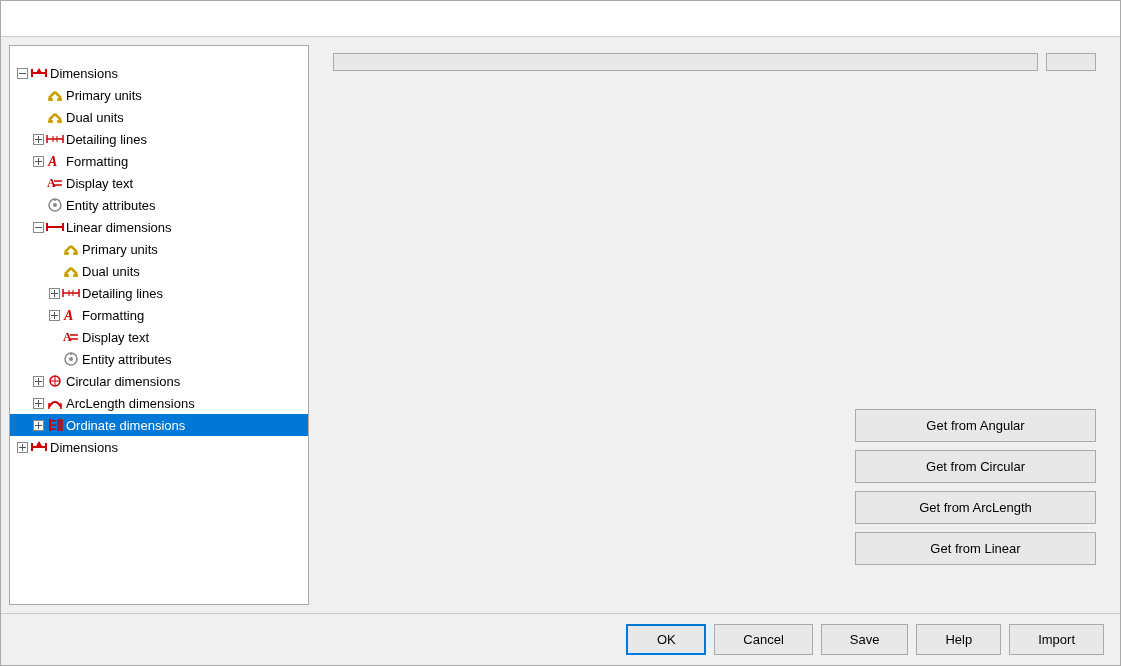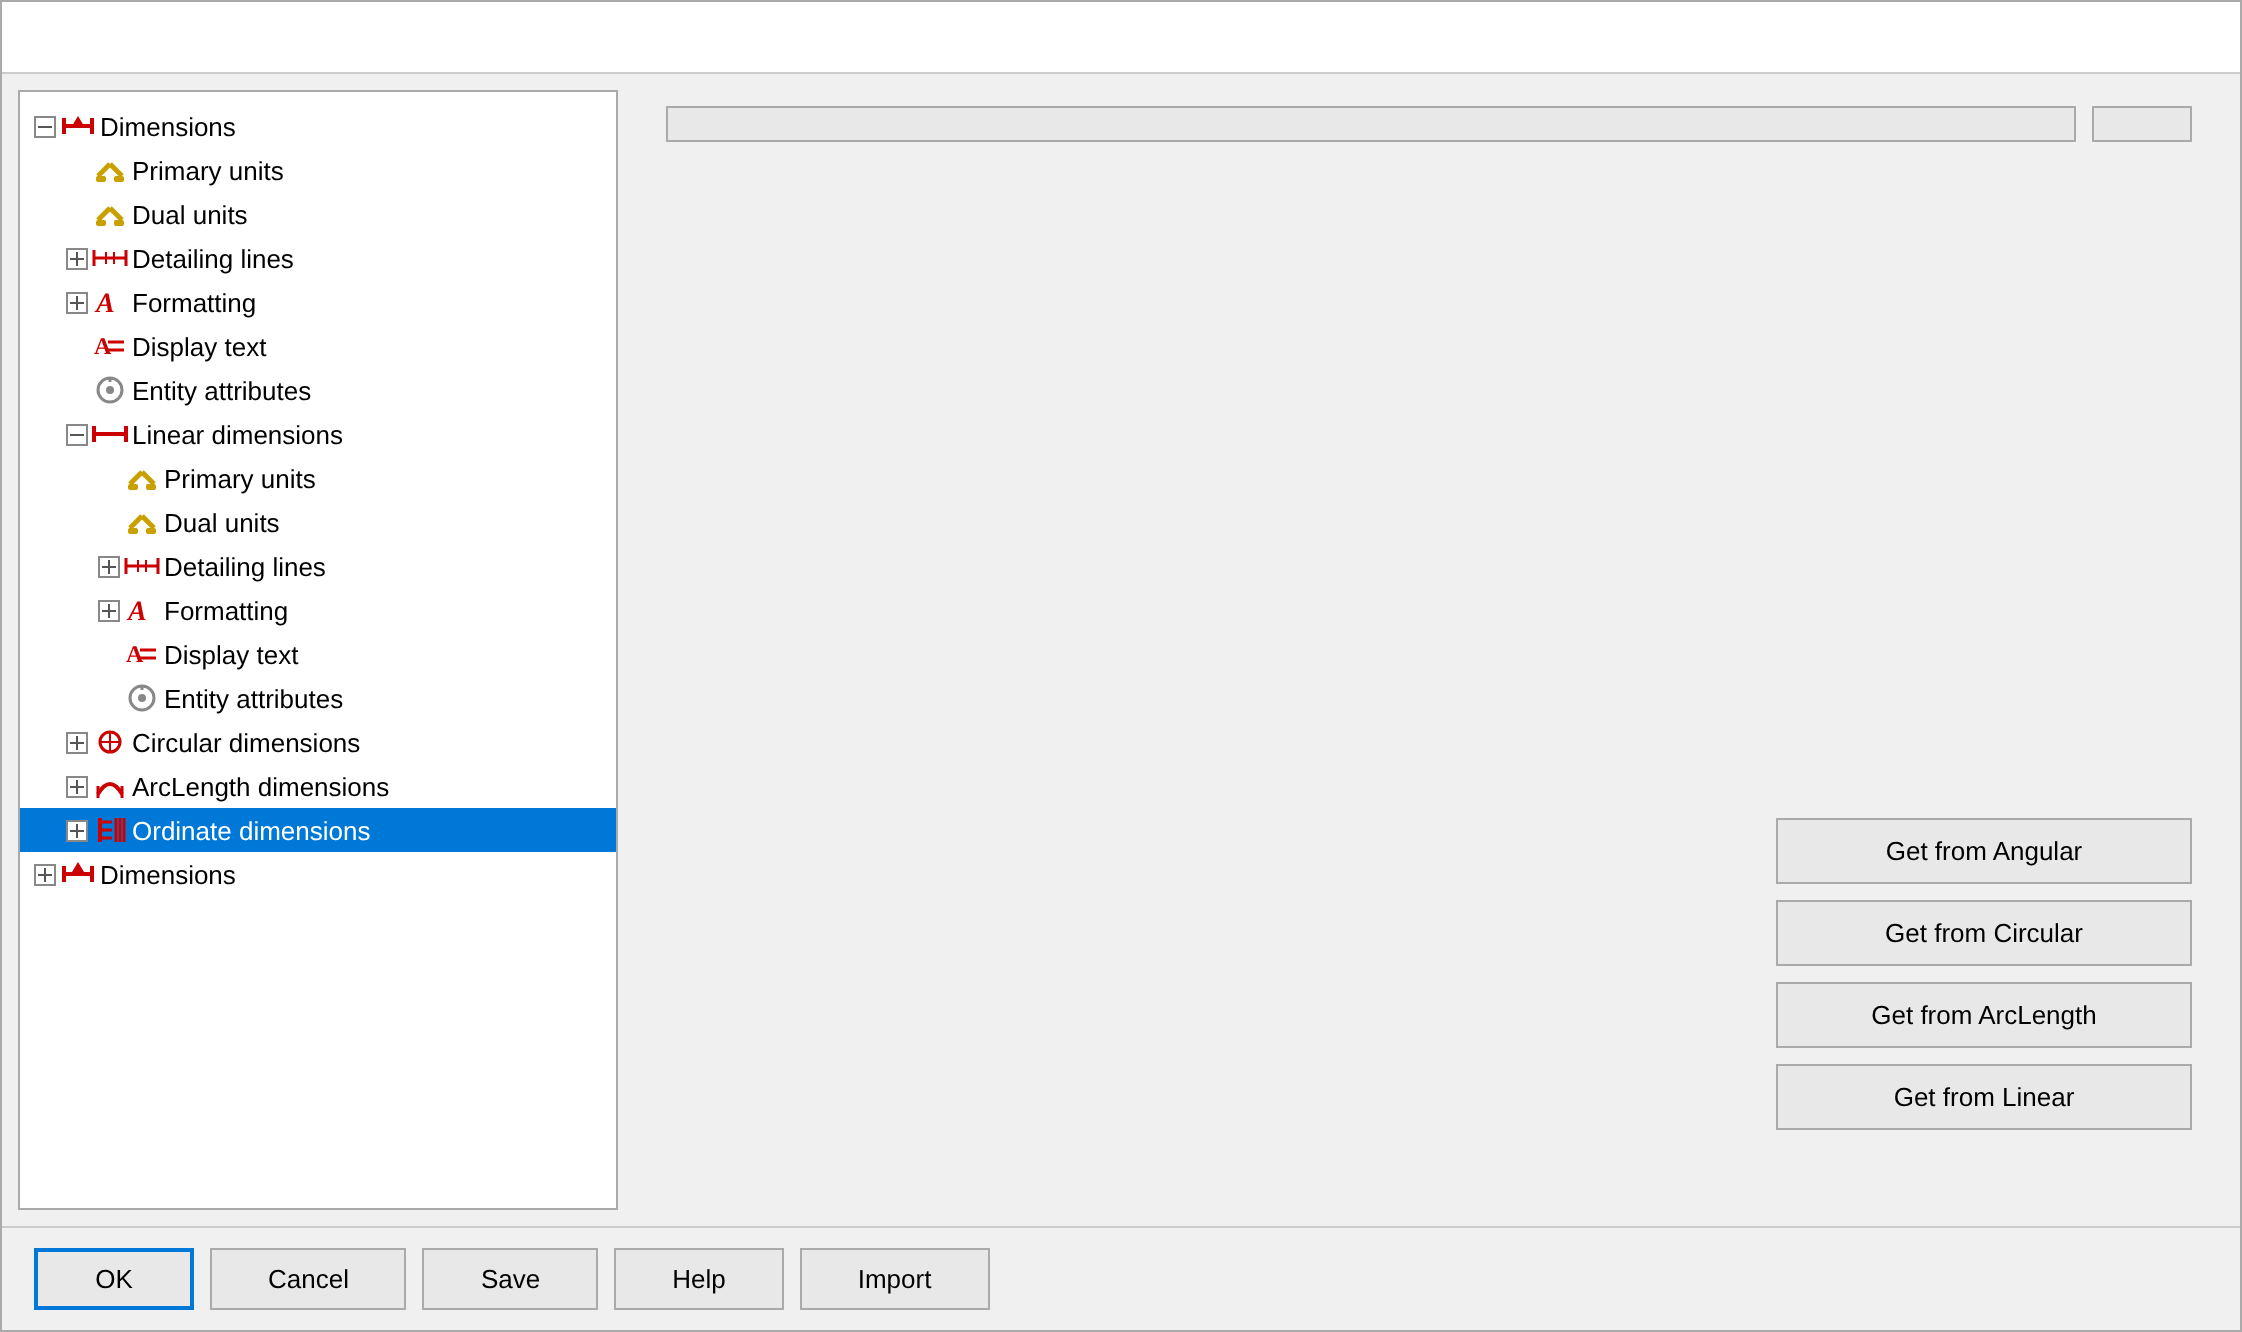--- a/index.html
+++ b/index.html
@@ -53,21 +53,21 @@
       gap: 8px;
       overflow: hidden;
     }
     
     .tree-panel {
       width: 300px;
       min-width: 300px;
       border: 1px solid #aaa;
       background: #fff;
       overflow-y: auto;
-      padding: 6px 0;
+      padding: 16px 0;
     }
     .tree-item {
       display: flex;
       align-items: center;
       padding: 2px 0;
       cursor: pointer;
       user-select: none;
       white-space: nowrap;
     }
     .tree-item.selected { background: #0078d7; color: white; }
@@ -135,29 +135,29 @@
       flex-direction: column;
       gap: 8px;
       align-items: flex-end;
     }
     .action-btn {
       background: #e8e8e8;
       border: 1px solid #aaa;
       padding: 8px 24px;
       font-size: 13px;
       cursor: pointer;
-      width: 208px;
+      width: 241px;
       text-align: center;
     }
     
     .footer {
       border-top: 1px solid #ccc;
       padding: 10px 16px;
       display: flex;
-      justify-content: flex-start;
+      justify-content: flex-end;
       gap: 8px;
       background: #f0f0f0;
     }
     .footer-btn {
       background: #e8e8e8;
       border: 1px solid #aaa;
       padding: 6px 28px;
       font-size: 13px;
       cursor: pointer;
       min-width: 80px;

